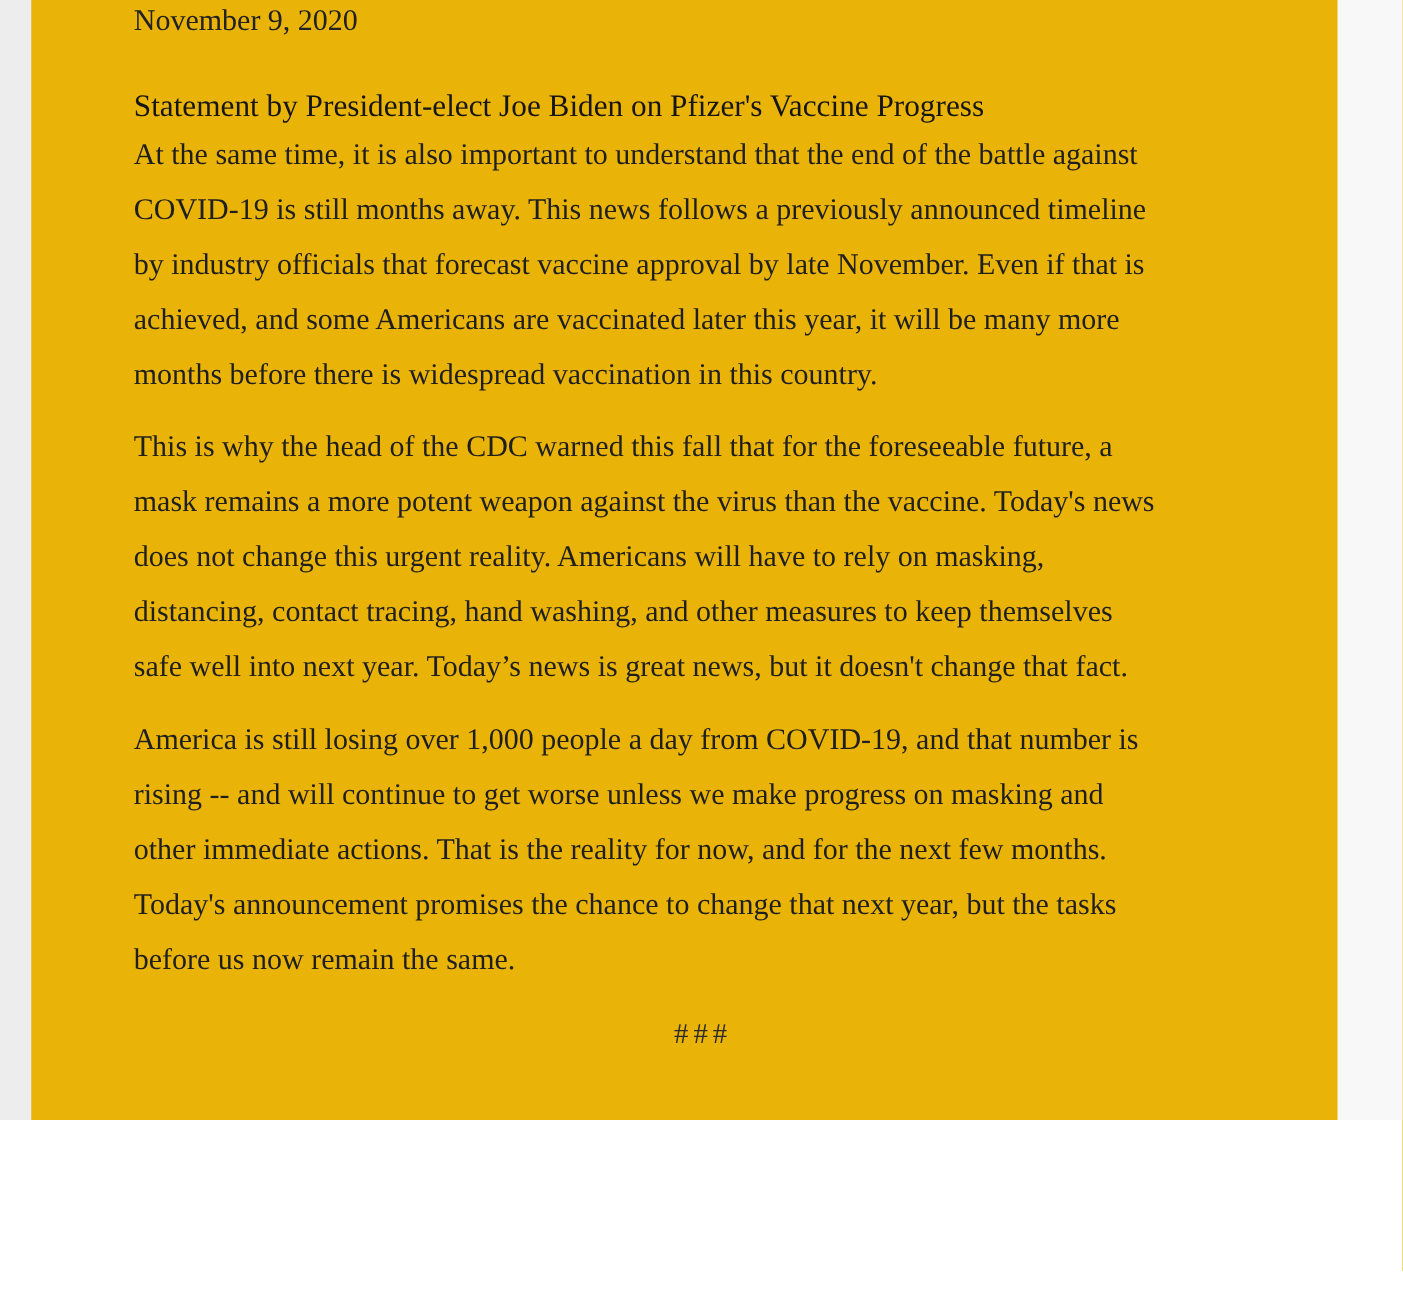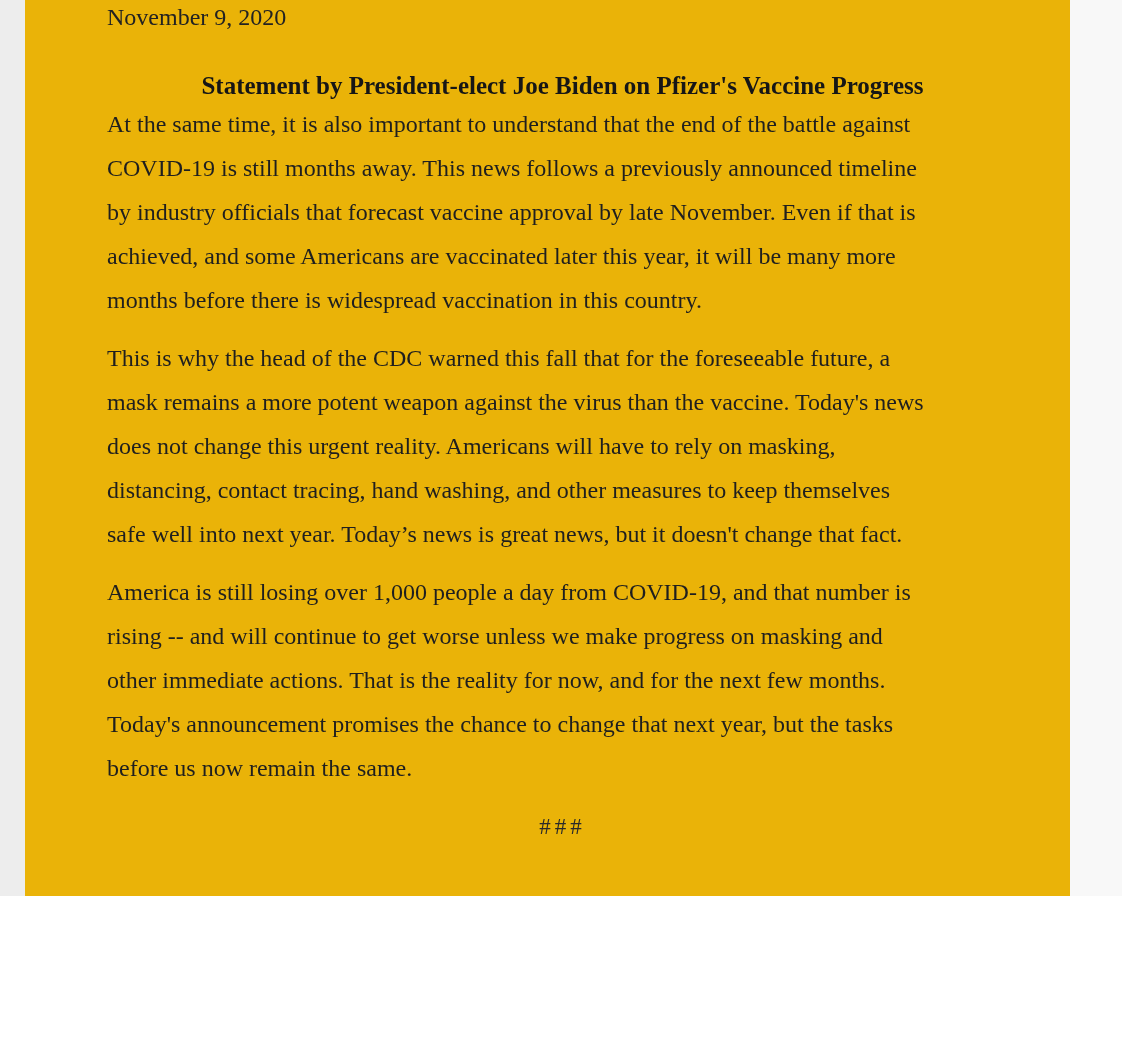--- a/index.html
+++ b/index.html
@@ -39,22 +39,22 @@
   .date-line {
     font-size: 24px;
     line-height: 30px;
     white-space: pre-line;
     color: #222222;
   }
   .doc-title {
     margin-top: 38px;
     font-size: 25px;
     line-height: 32px;
-    font-weight: bold;
-    text-align: center;
+    font-weight: normal;
+    text-align: left;
     white-space: pre-line;
     color: #161616;
   }
   .body-text p {
     margin: 0 0 14px 0;
     font-size: 24px;
     line-height: 44px;
     white-space: pre-line;
     color: #1f1f1f;
   }

